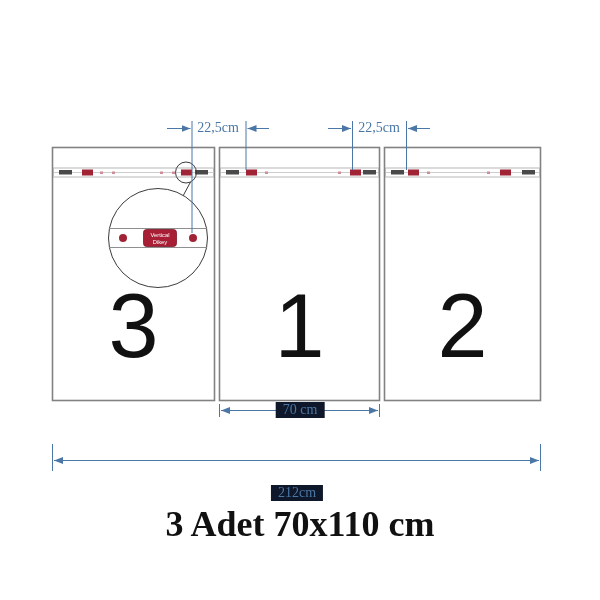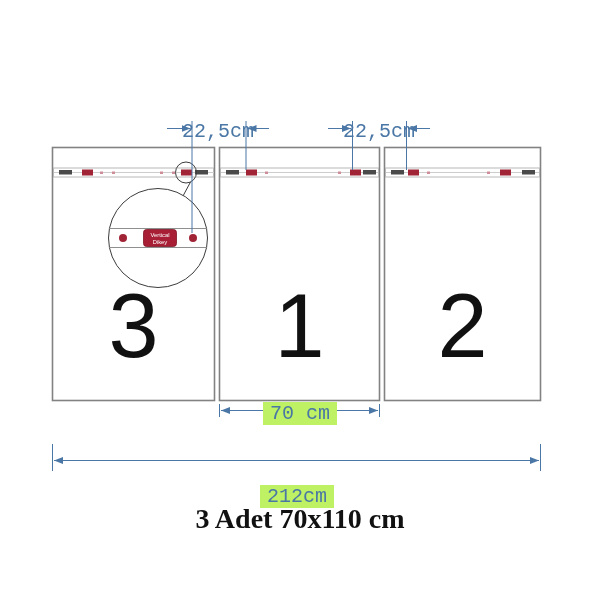--- a/index.html
+++ b/index.html
@@ -1,25 +1,25 @@
 <!DOCTYPE html>
 <html><head>
 <meta charset="utf-8">
 <style>
   html,body{margin:0;padding:0;background:#fff;}
   .canvas{position:relative;width:600px;height:600px;background:#ffffff;overflow:hidden;
           font-family:"Liberation Sans", sans-serif;}
   .canvas svg{position:absolute;left:0;top:0;}
   .panel-num{position:absolute;text-align:center;line-height:1;font-size:90px;
              color:#111;font-family:"Liberation Sans", sans-serif;letter-spacing:0;}
-  .dim-text{position:absolute;color:#4a77a5;font-size:20px;white-space:nowrap;
-            transform:translateX(-50%);font-family:Liberation Mono, monospace;}
-  .dim-text.bg{background:#bef264;padding:0 7px;}
+  .dim-text{position:absolute;color:#4a77a5;font-size:14px;white-space:nowrap;
+            transform:translateX(-50%);font-family:Liberation Serif, serif;}
+  .dim-text.bg{background:#0f172a;padding:0 7px;}
   .diagram-title{position:absolute;left:0;top:503px;width:600px;text-align:center;
-                 font-family:"Liberation Serif", serif;font-weight:bold;font-size:28px;color:#111;}
+                 font-family:"Liberation Serif", serif;font-weight:bold;font-size:36px;color:#111;}
 </style>
 </head>
 <body>
 
 <div class="canvas">
 
   <svg width="600" height="600" viewBox="0 0 600 600">
     <defs>
       <marker id="arr" markerWidth="10" markerHeight="8" refX="9" refY="3.5" orient="auto">
         <path d="M0,0 L9,3.5 L0,7 Z" fill="#4a77a5"></path>

